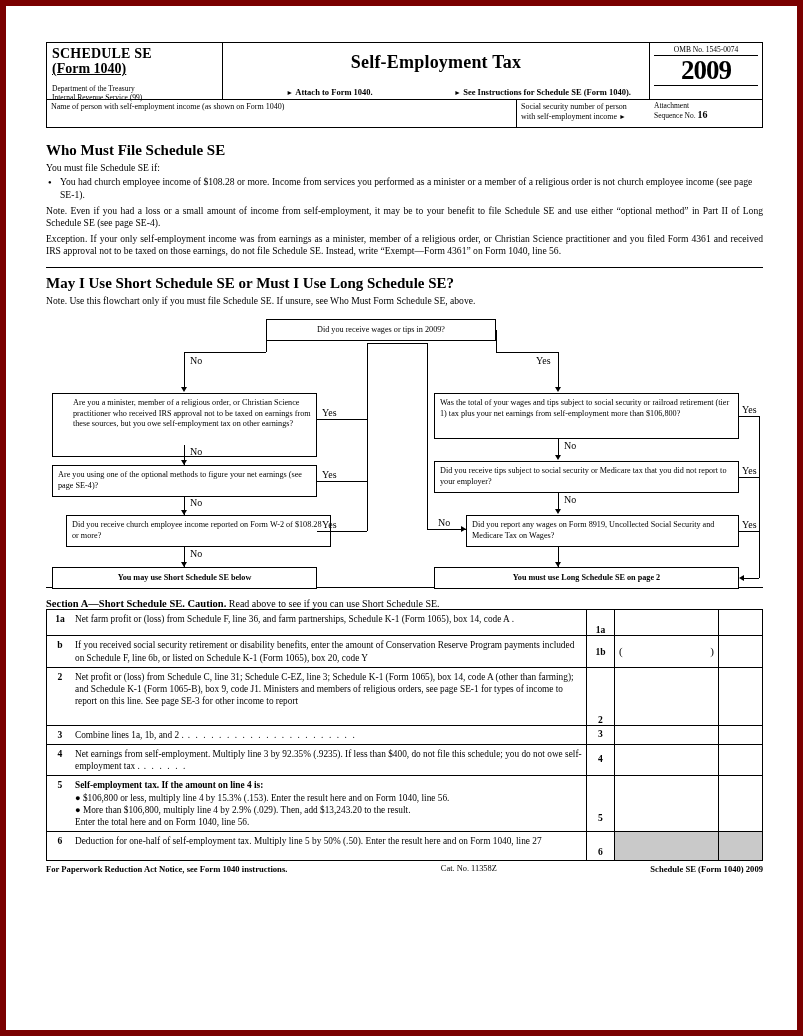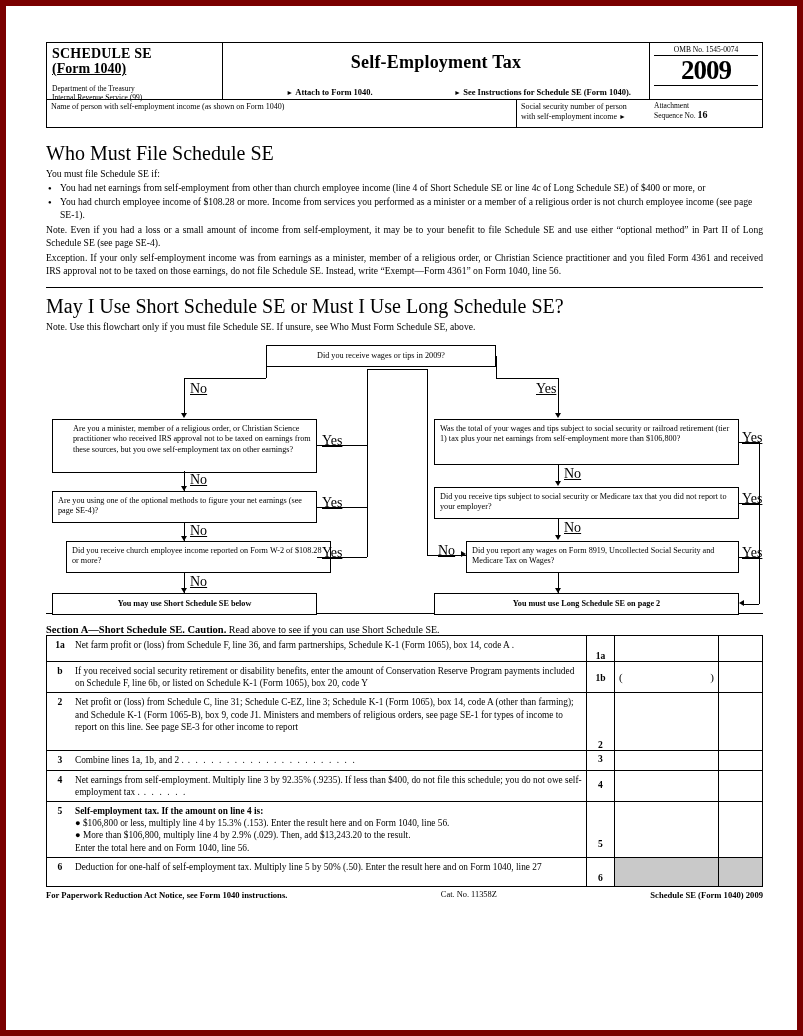--- a/index.html
+++ b/index.html
@@ -51,38 +51,38 @@
   .hdr-mid-bottom div{flex:1;text-align:center;}
   .arrow{font-size:7px;}
 
   
   .namerow{display:flex;border:1px solid #000;border-top:none;height:27px;}
   .namerow .left{flex:1;border-right:1px solid #000;box-sizing:border-box;padding:2px 4px;font-size:8px;}
   .namerow .right{width:245px;box-sizing:border-box;padding:2px 4px;font-size:8px;line-height:10px;}
 
   
   h2.sec{
-    font-size:20px;font-weight:normal;margin:14px 0 3px 0;
+    font-size:15px;font-weight:bold;margin:14px 0 3px 0;
   }
   .small{font-size:9.6px;line-height:12.4px;}
   ul.bul{margin:2px 0 0 0;padding:0;list-style:none;}
   ul.bul li{position:relative;padding-left:14px;margin-bottom:1px;font-size:9.6px;line-height:12.6px;}
   ul.bul li:before{content:"\25CF";position:absolute;left:2px;top:0;font-size:6px;line-height:13px;}
   p.note{font-size:9.6px;line-height:12.6px;margin:3px 0 0 0;text-align:justify;}
 
   .rule{border-top:1px solid #000;margin:9px 0 0 0;}
 
   
   .flow{position:relative;height:272px;margin-top:6px;}
   .box{
     position:absolute;border:1px solid #000;box-sizing:border-box;
     font-size:8.2px;line-height:10.4px;padding:4px 5px;background:#fff;
   }
   .box.center{display:flex;align-items:center;justify-content:center;text-align:center;}
-  .lbl{position:absolute;font-size:14px;text-decoration:underline;}
+  .lbl{position:absolute;font-size:10px;}
   .ln{position:absolute;background:#000;}
   .hln{height:1px;}
   .vln{width:1px;}
   .arw-d{position:absolute;width:0;height:0;border-left:3.5px solid transparent;border-right:3.5px solid transparent;border-top:5px solid #000;}
   .arw-r{position:absolute;width:0;height:0;border-top:3.5px solid transparent;border-bottom:3.5px solid transparent;border-left:5px solid #000;}
   .arw-l{position:absolute;width:0;height:0;border-top:3.5px solid transparent;border-bottom:3.5px solid transparent;border-right:5px solid #000;}
 
   
   .secA{font-size:10px;margin-top:10px;}
   .secA b{font-size:10.5px;}
@@ -141,21 +141,20 @@
         <div class="right">
           <span>Social security number of person</span><br>
           <span>with self-employment income</span>
           <span class="arrow">►</span>
         </div>
       </div>
 
       <h2 class="sec">Who Must File Schedule SE</h2>
       <div class="small">You must file Schedule SE if:</div>
       <ul class="bul">
-        <li>You had net earnings from self-employment from other than church employee income (line 4 of Short Schedule SE or line 4c of Long Schedule SE) of $400 or more, or</li>
         <li>You had church employee income of $108.28 or more. Income from services you performed as a minister or a member of a religious order is not church employee income (see page SE-1).</li>
       </ul>
       <p class="note">Note. Even if you had a loss or a small amount of income from self-employment, it may be to your benefit to file Schedule SE and use either “optional method” in Part II of Long Schedule SE (see page SE-4).</p>
       <p class="note">Exception. If your only self-employment income was from earnings as a minister, member of a religious order, or Christian Science practitioner and you filed Form 4361 and received IRS approval not to be taxed on those earnings, do not file Schedule SE. Instead, write “Exempt—Form 4361” on Form 1040, line 56.</p>
 
       <div class="rule"></div>
 
       <h2 class="sec" style="margin-top:7px">May I Use Short Schedule SE or Must I Use Long Schedule SE?</h2>
       <div class="small">Note. Use this flowchart only if you must file Schedule SE. If unsure, see Who Must Form Schedule SE, above.</div>
 
@@ -171,21 +170,21 @@
         <div class="ln vln" style="left:450px;top:17px;height:22px;"></div>
 
         <div class="ln vln" style="left:138px;top:39px;height:36px;"></div>
         <div class="arw-d" style="left:134.5px;top:74px;"></div>
         <div class="lbl" style="left:144px;top:42px;">No</div>
 
         <div class="ln vln" style="left:512px;top:39px;height:36px;"></div>
         <div class="arw-d" style="left:508.5px;top:74px;"></div>
         <div class="lbl" style="left:490px;top:42px;">Yes</div>
 
-        <div class="box" style="left:6px;top:80px;width:265px;height:54px;padding-left:20px;">
+        <div class="box" style="left:6px;top:80px;width:265px;height:64px;padding-left:20px;">
           <span>Are you a minister, member of a religious order, or Christian Science practitioner who received IRS approval not to be taxed on earnings from these sources, but you owe self-employment tax on other earnings?</span>
         </div>
         <div class="box" style="left:6px;top:152px;width:265px;height:32px;">
           <span>Are you using one of the optional methods to figure your net earnings (see page SE-4)?</span>
         </div>
         <div class="box" style="left:20px;top:202px;width:265px;height:32px;">
           <span>Did you receive church employee income reported on Form W-2 of $108.28 or more?</span>
         </div>
         <div class="box center" style="left:6px;top:254px;width:265px;height:22px;">
           <b>You may use Short Schedule SE below</b>

